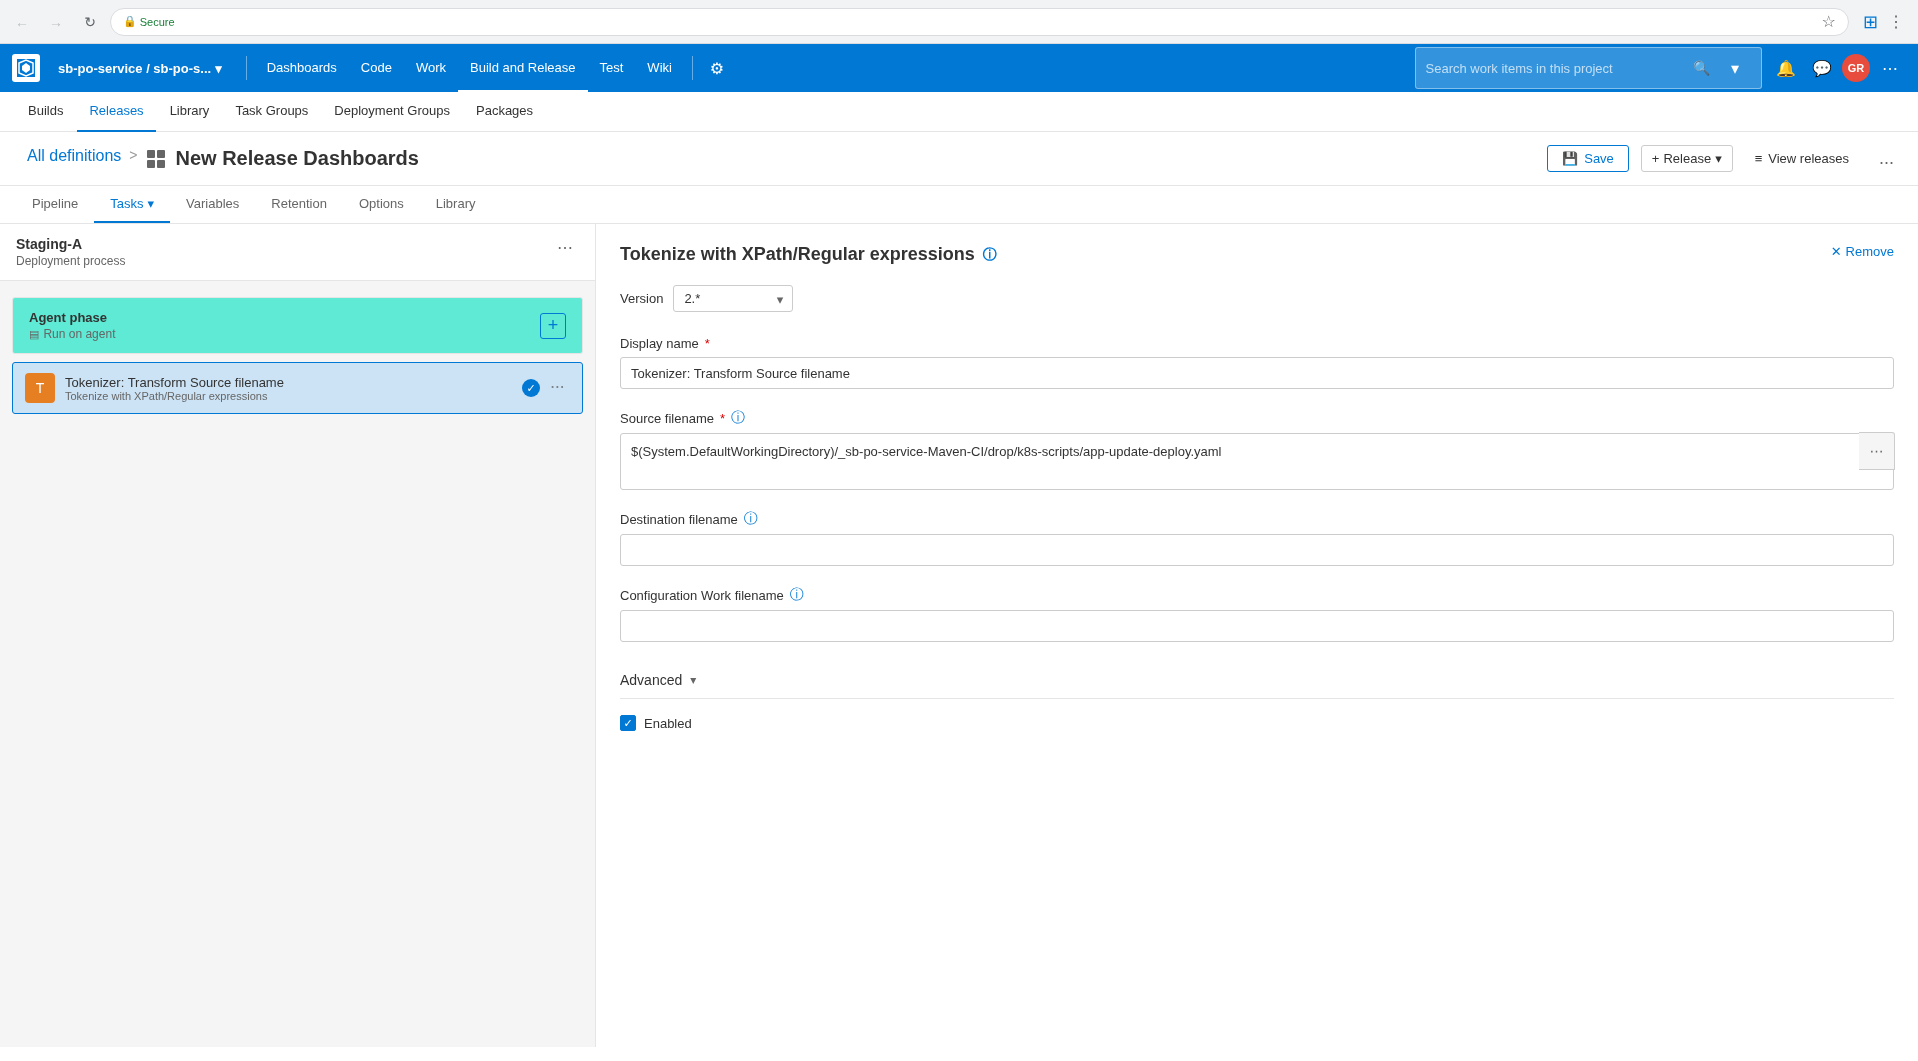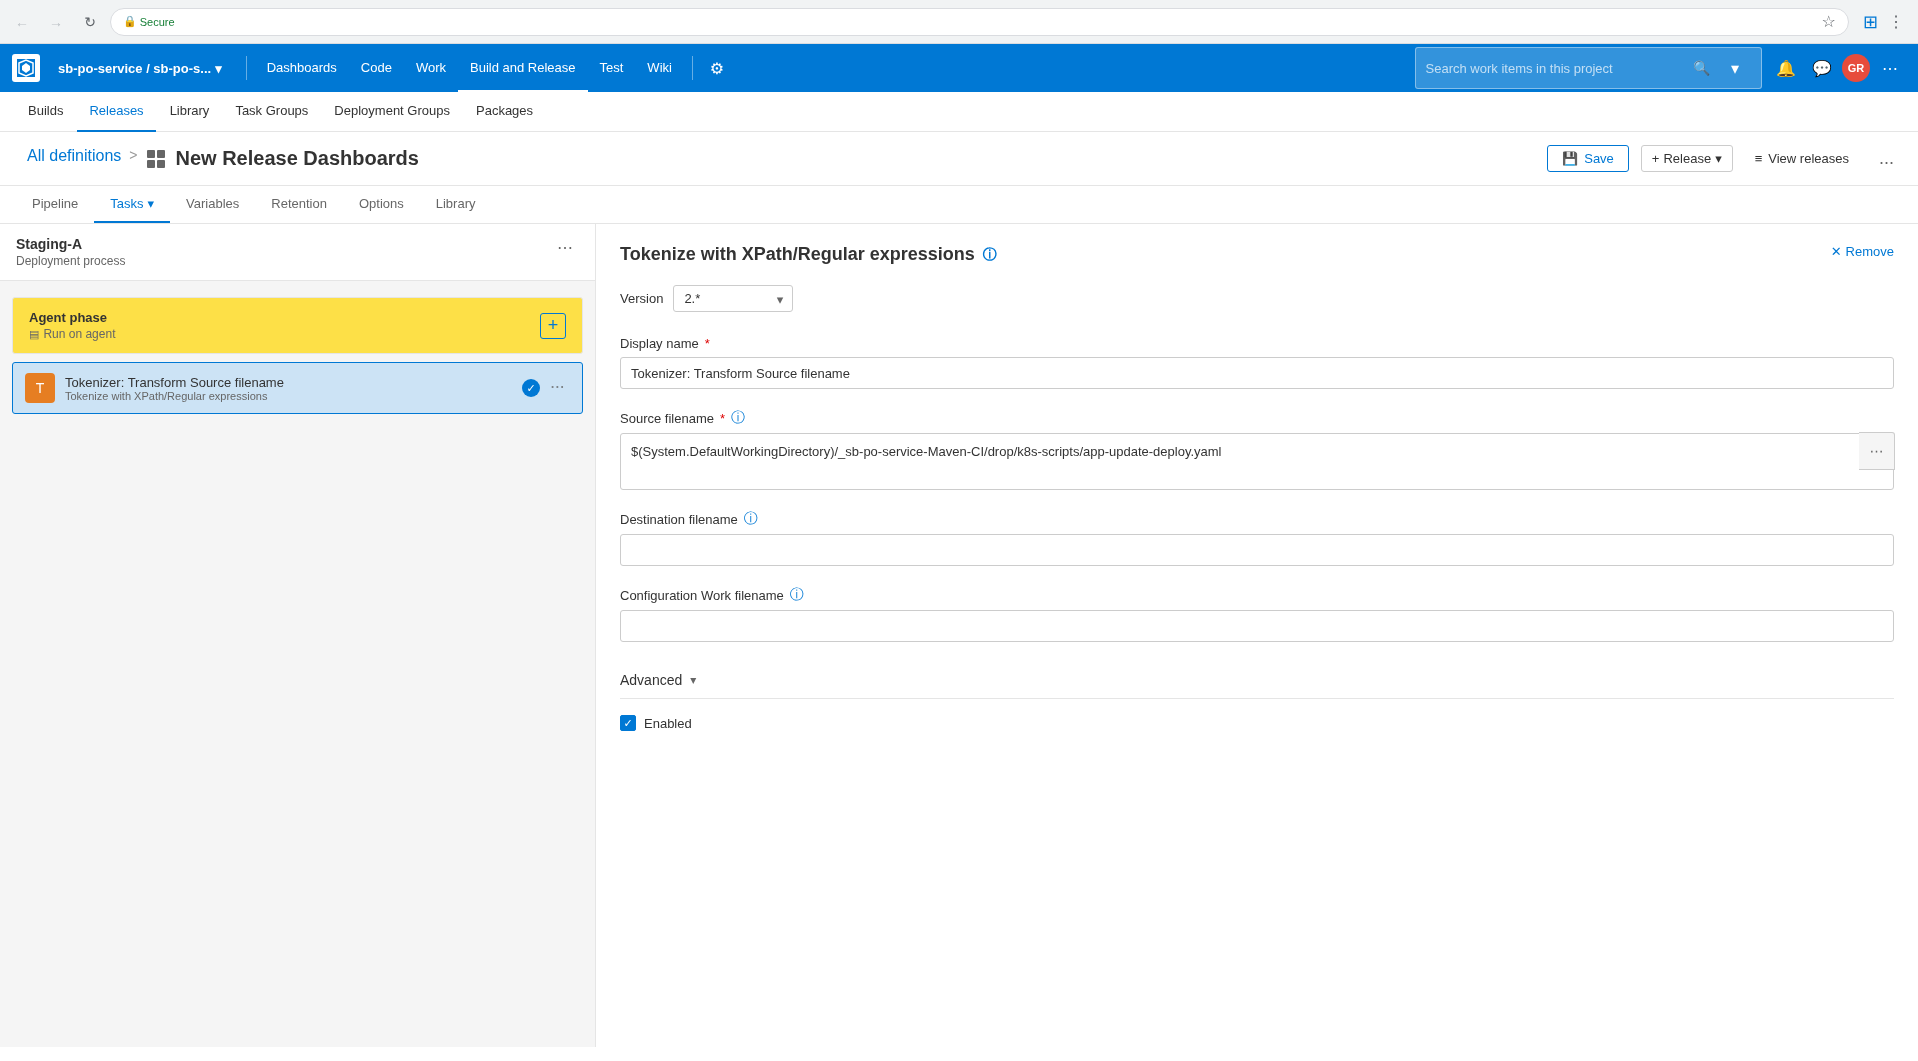--- a/index.html
+++ b/index.html
@@ -291,21 +291,21 @@
       background: transparent; border: none;
       color: #666; cursor: pointer;
       font-size: 16px; padding: 2px 6px;
     }
 
     .agent-phase {
       padding: 12px 16px;
       display: flex;
       align-items: center;
       justify-content: space-between;
-      background: #fde047;
+      background: #5eead4;
       border: 1px solid #e5e5e5;
       margin: 16px 12px 8px;
       border-radius: 3px;
     }
     .agent-phase-info { display: flex; align-items: center; gap: 8px; }
     .agent-phase-name { font-size: 13px; font-weight: 600; color: #333; }
     .agent-phase-sub { font-size: 12px; color: #666; display: flex; align-items: center; gap: 4px; margin-top: 2px; }
     .agent-phase-sub .icon { font-size: 11px; }
     .agent-add-btn {
       width: 26px; height: 26px;

